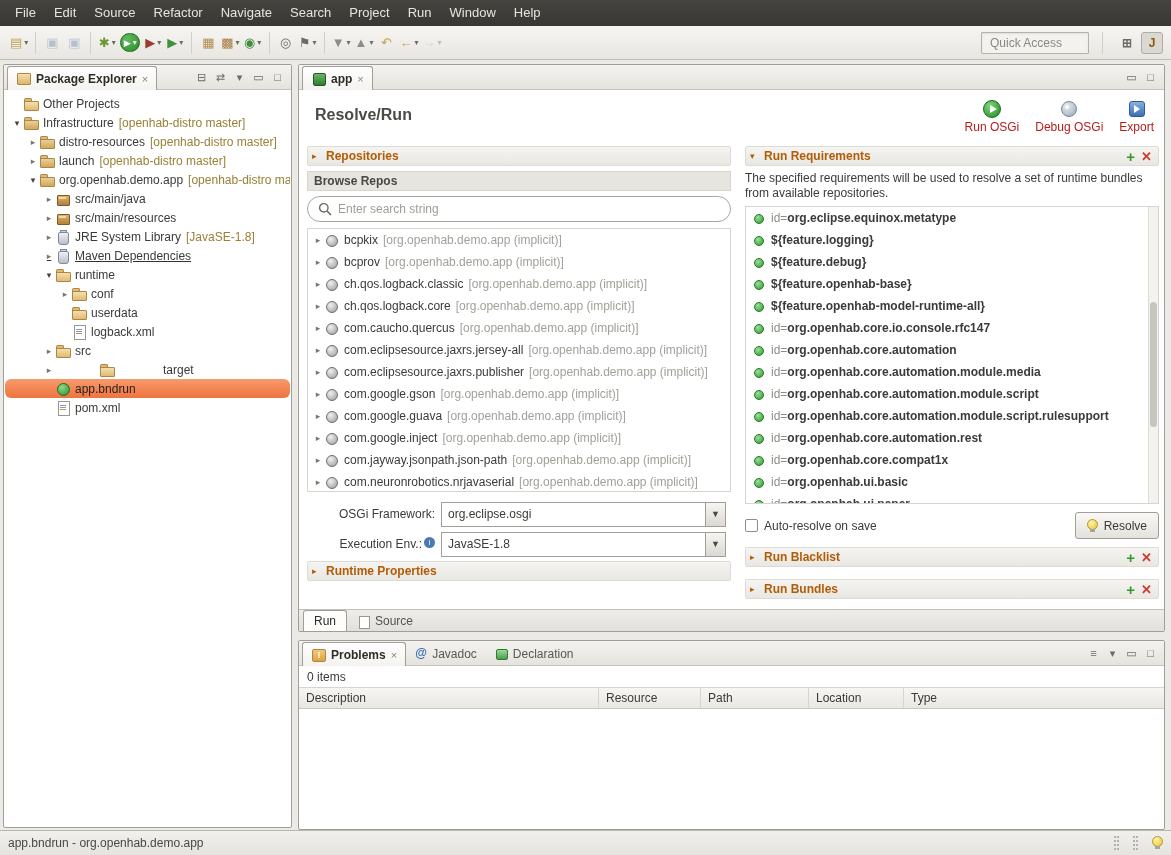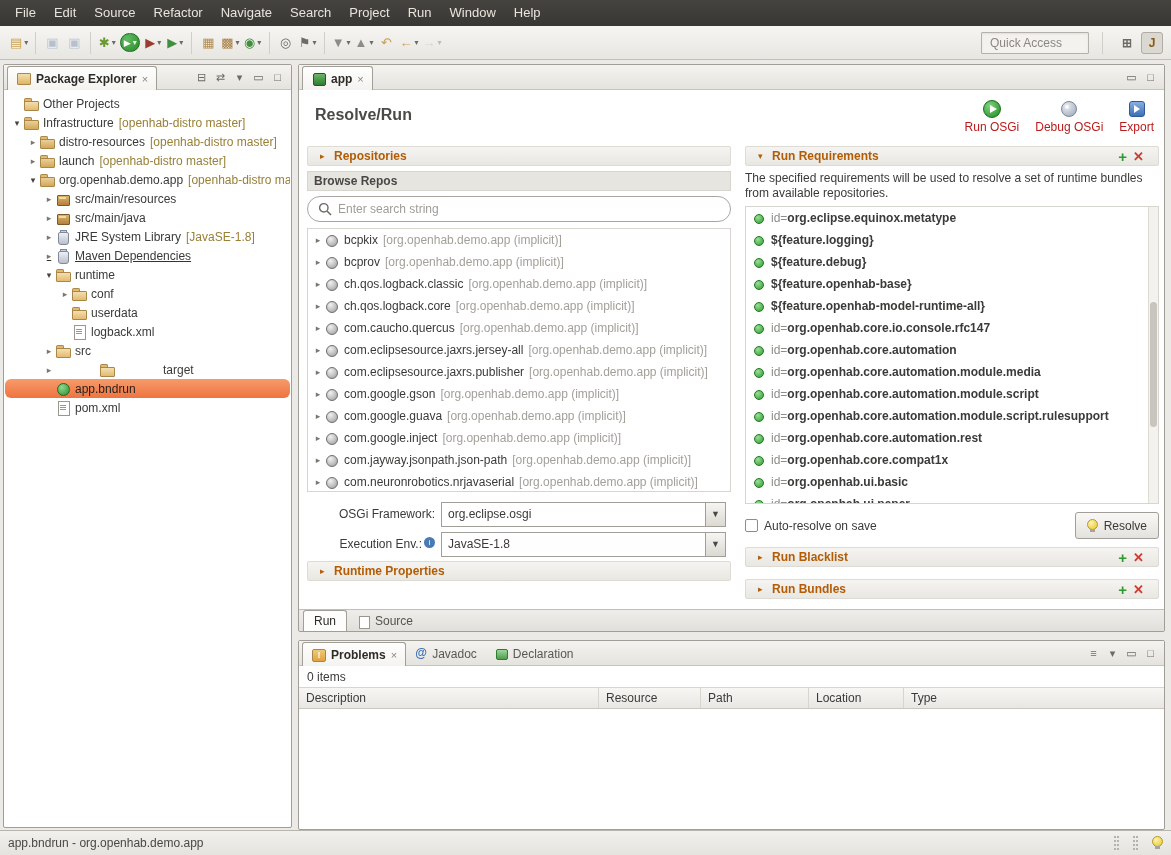--- a/index.html
+++ b/index.html
@@ -84,21 +84,21 @@
 .aicon{width:18px;height:18px;position:relative}
 .run-osgi-icon::after{content:"";position:absolute;inset:0;border-radius:50%;background:radial-gradient(circle at 35% 30%,#7ed47e,#1f8b1f);border:1px solid #156b15}
 .run-osgi-icon::before{content:"";position:absolute;left:7px;top:5px;width:0;height:0;border-left:7px solid #fff;border-top:4px solid transparent;border-bottom:4px solid transparent;z-index:1}
 .debug-osgi-icon::after{content:"";position:absolute;inset:1px;border-radius:50%;background:radial-gradient(circle at 35% 30%,#e8ecf2,#9aa5b5);border:1px solid #7a8595}
 .debug-osgi-icon::before{content:"";position:absolute;left:5px;top:5px;width:4px;height:4px;background:#fff;border-radius:50%;opacity:.85;z-index:1}
 .export-icon::after{content:"";position:absolute;inset:1px;border-radius:3px;background:linear-gradient(#8ab0e0,#3b6fb5);border:1px solid #2d5a99}
 .export-icon::before{content:"";position:absolute;left:6px;top:5px;width:0;height:0;border-left:6px solid #fff;border-top:4px solid transparent;border-bottom:4px solid transparent;z-index:1}
 .form-body{position:relative;height:calc(100% - 101px);overflow:hidden;background:#fff}
 .col-left{position:absolute;left:8px;top:2px;width:424px}
 .col-right{position:absolute;left:446px;top:2px;width:414px}
-.sech{height:20px;display:flex;align-items:center;background:linear-gradient(#f5f4f1,#e9e7e2);border:1px solid #dedbd4;border-radius:2px;padding:0 12px;margin-bottom:5px}
+.sech{height:20px;display:flex;align-items:center;background:linear-gradient(#f5f4f1,#e9e7e2);border:1px solid #dedbd4;border-radius:2px;padding:0 4px;margin-bottom:5px}
 .tw2{width:14px;font-size:9px}
 .tw2.collapsed::before{content:"▸";color:#b25c06}
 .tw2.expanded::before{content:"▾";color:#b25c06}
 .stitle{font-weight:bold;color:#b25c06}
 .hacts{margin-left:auto;display:flex;gap:6px;align-items:center;padding-right:2px}
 .plus{color:#2e9b2e;font-weight:bold;font-size:15px;line-height:15px}
 .xred{color:#cc3b2f;font-weight:bold;font-size:13px;line-height:15px}
 .subh{height:20px;background:#e7e5e0;border:1px solid #d8d5cf;display:flex;align-items:center;padding:0 6px;font-weight:bold;color:#4a4844;margin-bottom:5px}
 .searchbox{height:26px;border:1px solid #a9a6a0;border-radius:13px;display:flex;align-items:center;padding:0 10px;gap:6px;background:#fff;margin-bottom:6px}
 .searchbox input{border:none;outline:none;flex:1;font:12px "Liberation Sans",sans-serif;color:#1d4ed8;background:transparent}
@@ -258,27 +258,27 @@
     </div>
       <div class="trow" style="padding-left: 22px;">
       <span class="tw expanded"></span>
       <span class="ico project-icon"></span>
       <span class="tlabel">org.openhab.demo.app</span>
       <span class="tsuffix">[openhab-distro master]</span>
     </div>
       <div class="trow" style="padding-left: 38px;">
       <span class="tw collapsed"></span>
       <span class="ico pkg-icon"></span>
+      <span class="tlabel">src/main/java</span>
+      <span class="tsuffix"></span>
+    </div>
+      <div class="trow" style="padding-left: 38px;">
+      <span class="tw collapsed"></span>
+      <span class="ico pkg-icon"></span>
       <span class="tlabel">src/main/resources</span>
-      <span class="tsuffix"></span>
-    </div>
-      <div class="trow" style="padding-left: 38px;">
-      <span class="tw collapsed"></span>
-      <span class="ico pkg-icon"></span>
-      <span class="tlabel">src/main/java</span>
       <span class="tsuffix"></span>
     </div>
       <div class="trow" style="padding-left: 38px;">
       <span class="tw collapsed"></span>
       <span class="ico jar-icon"></span>
       <span class="tlabel">JRE System Library</span>
       <span class="tsuffix">[JavaSE-1.8]</span>
     </div>
       <div class="trow" style="padding-left: 38px; text-decoration: underline;">
       <span class="tw collapsed"></span>

